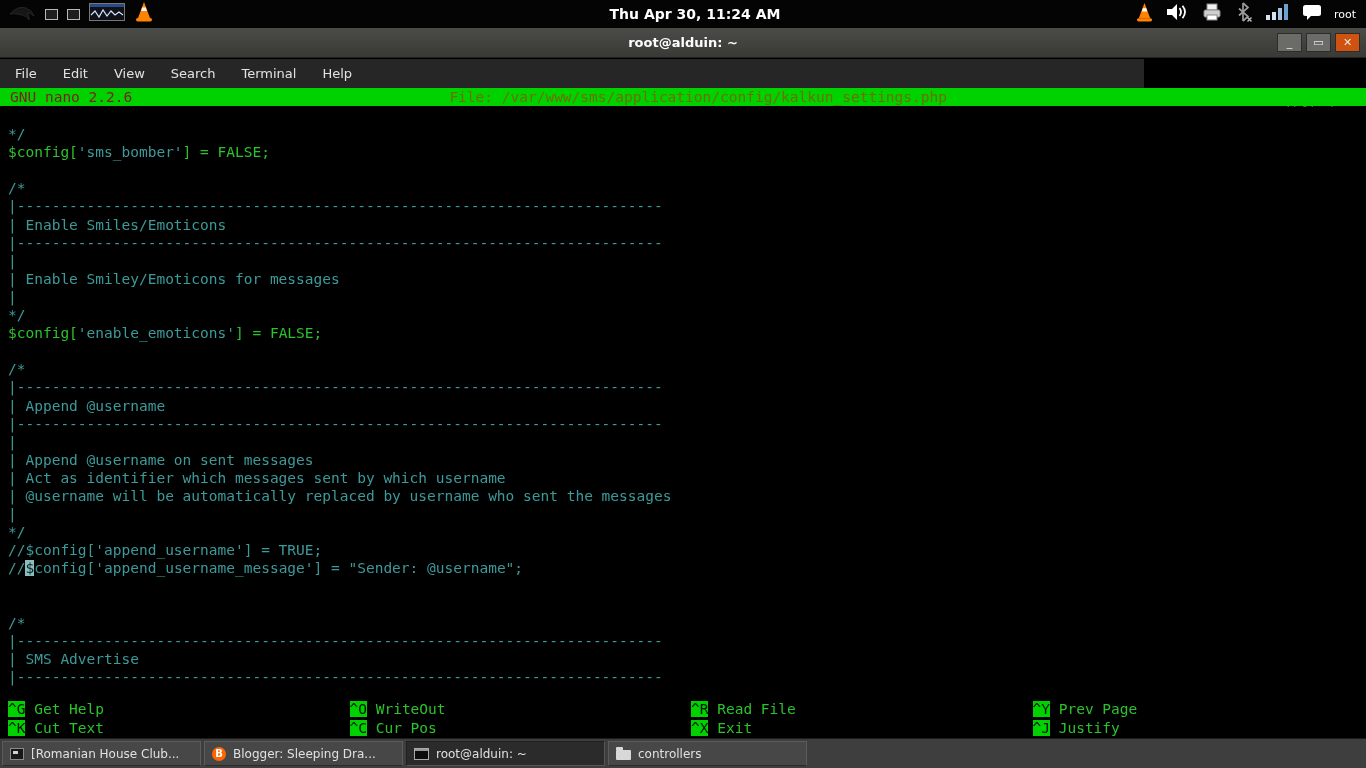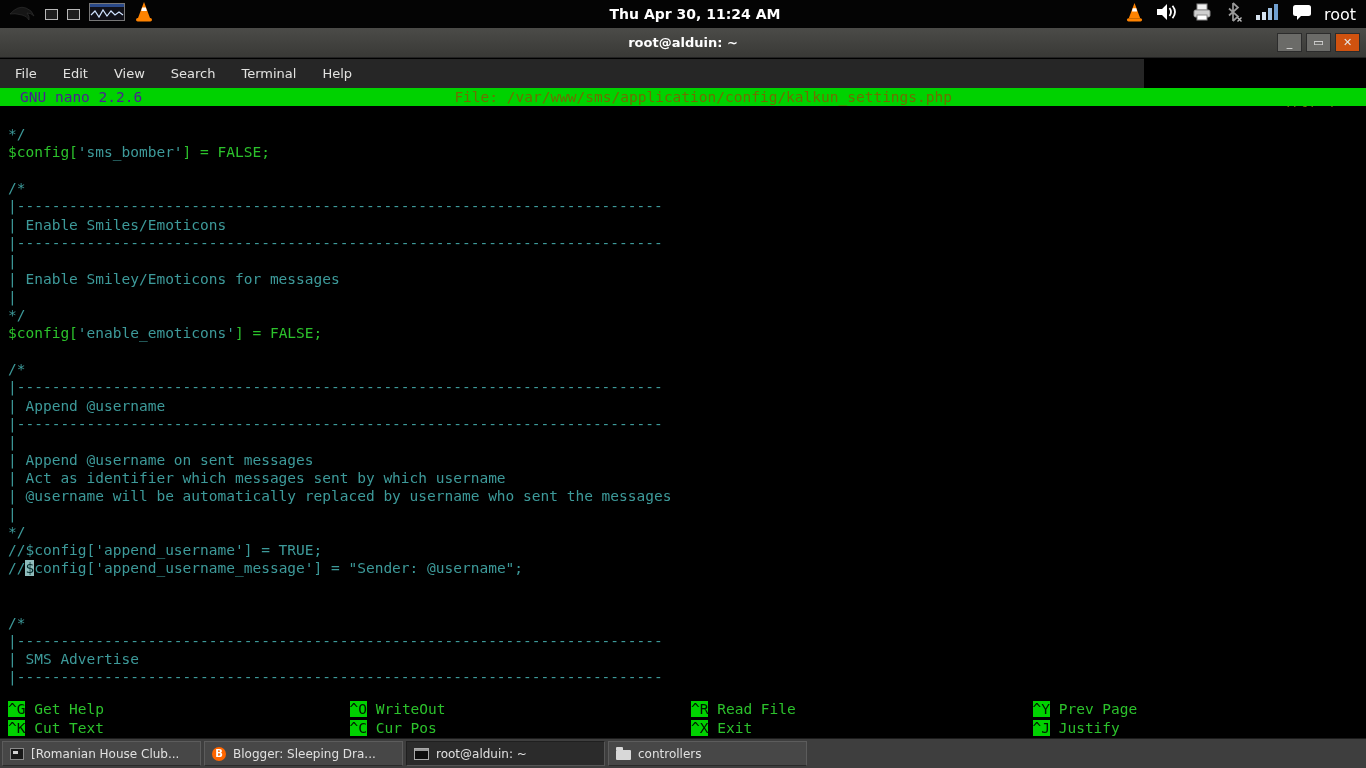--- a/index.html
+++ b/index.html
@@ -6,21 +6,21 @@
   html,body { width:1366px; height:768px; background:#000; overflow:hidden;
               font-family:"DejaVu Sans Mono", monospace; }
 
   
   .panel { position:absolute; top:0; left:0; width:1366px; height:28px; background:#040404;
            display:flex; align-items:center; }
   .panel-left { display:flex; align-items:center; gap:9px; padding-left:6px; z-index:2; }
   .panel-clock { position:absolute; left:0; right:0; text-align:center; color:#ffffff;
                  font-family:"DejaVu Sans", sans-serif; font-size:14px; font-weight:bold;padding-left:24px; }
   .panel-right { margin-left:auto; display:flex; align-items:center; gap:11px; padding-right:10px; z-index:2; }
-  .panel-user { color:#ffffff; font-family:"DejaVu Sans", sans-serif; font-size:16px; }
+  .panel-user { color:#ffffff; font-family:"DejaVu Sans", sans-serif; font-size:11px; }
   .mini-win { width:13px; height:11px; background:#1e1e1e; border:1px solid #b8b8b8; }
 
   
   .titlebar { position:absolute; top:28px; left:0; width:1366px; height:30px;
               background:linear-gradient(#4b4b48,#393936); display:flex; align-items:center; justify-content:center;
               border-bottom:1px solid #222; }
   .title-text { color:#ffffff; font-family:"DejaVu Sans", sans-serif; font-size:13px; font-weight:bold; }
   .win-buttons { position:absolute; right:6px; top:5px; display:flex; gap:4px; }
   .win-btn { width:25px; height:19px; display:flex; align-items:center; justify-content:center;
              background:#6b6b68; border:1px solid #2c2c2c; color:#e8e8e8;
@@ -28,21 +28,21 @@
   .win-btn.close { background:#d0520f; }
 
   
   .menubar { position:absolute; top:59px; left:0; width:1144px; height:29px; background:#262626;
              display:flex; align-items:center; padding-left:2px; }
   .menu-item { color:#e2e2e0; font-family:"DejaVu Sans", sans-serif; font-size:13px; padding:0 13px; }
 
   
   .nano-header { position:absolute; top:88px; left:0; width:1366px; height:18px; background:#00d200;
                  display:flex; align-items:center; font-size:14.5px; white-space:pre; }
-  .nano-version { color:#4c1d95; padding-left:20px; }
+  .nano-version { color:#7f1d1d; padding-left:10px; }
   .nano-file { color:#6e6e00; margin:11px auto; }
   .nano-modified { color:#6e6e00; padding-right:32px;margin-top:29px; }
 
   
   .editor { position:absolute; top:107px; left:0; width:1366px; height:592px; background:#000;
             padding-left:8px; font-size:14.5px; line-height:18.1px; white-space:pre; }
   .line { height:18.1px; }
   .g   { color:#2cc22c; }
   .c   { color:#3d9a9a; }
   .cur { background:#8fbcbc; color:#00._?; }

